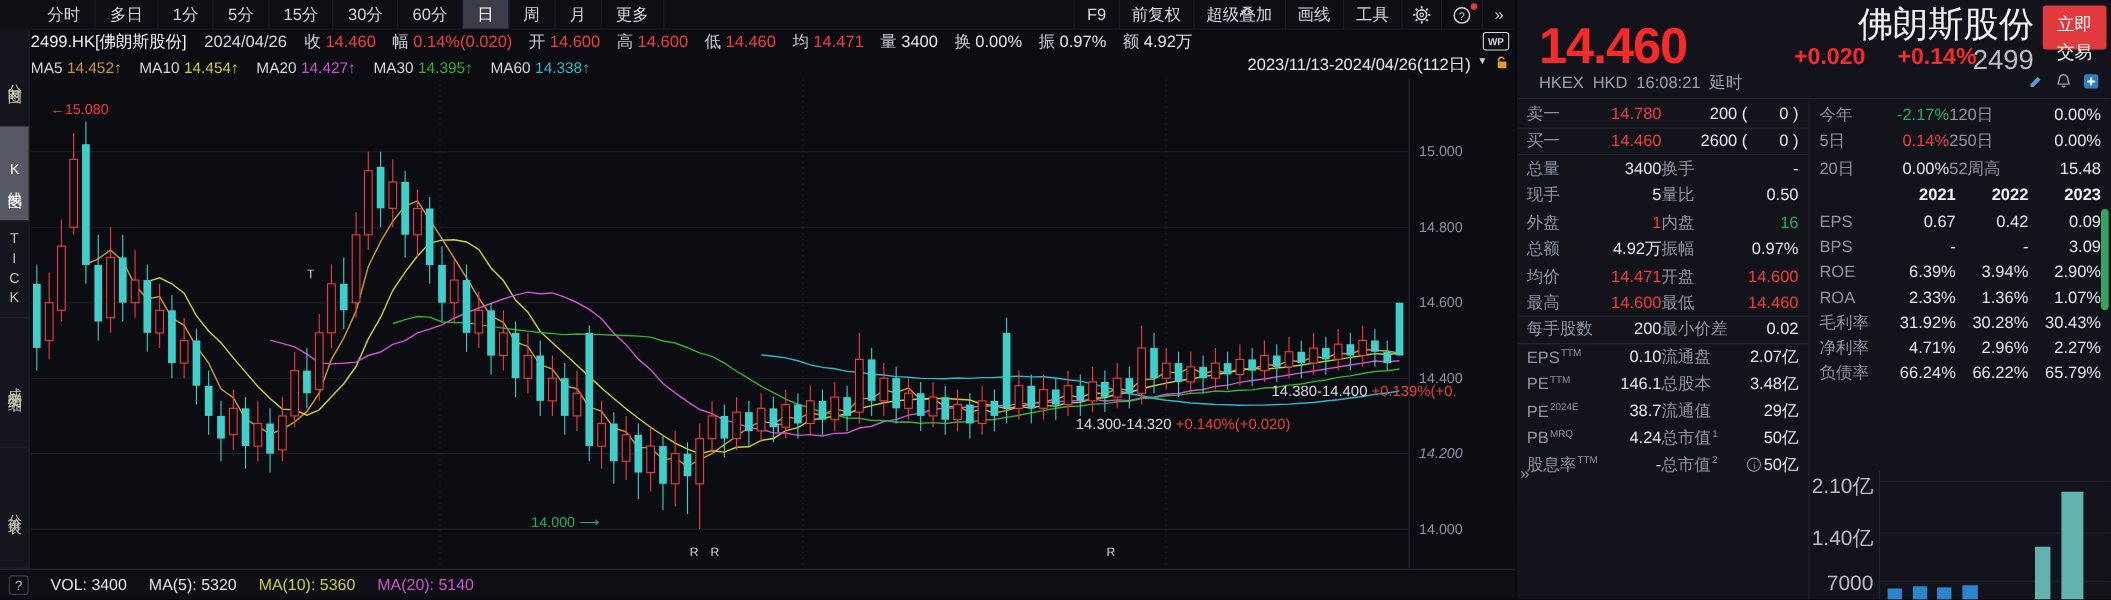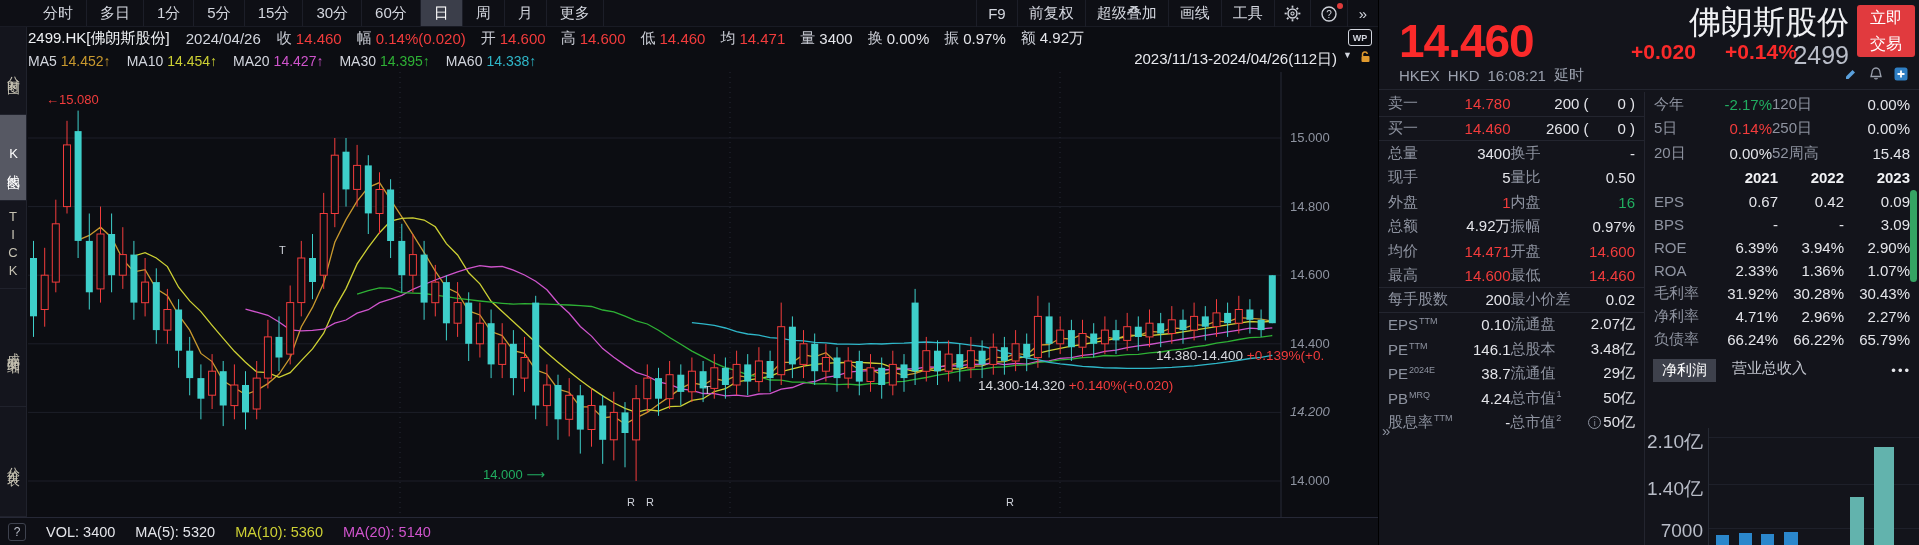--- a/index.html
+++ b/index.html
@@ -52,21 +52,21 @@
 .yellow{color:var(--yellow)} .magenta{color:var(--magenta)}
 .red{color:var(--red)} .green{color:var(--green)}
 
 .panel{position:absolute;left:1378px;top:0;width:541px;height:545px;background:var(--bg2);border-left:1px solid #000}
 .big-price{position:absolute;left:20px;top:14px;font-size:46px;font-weight:bold;color:var(--bigred);letter-spacing:-1px}
 .chg{position:absolute;top:40px;font-size:21px;font-weight:bold;color:var(--bigred)}
 .chg.abs{left:252px}.chg.pct{left:346px}
 .name-block{position:absolute;right:70px;top:4px;text-align:right;line-height:1.15}
 .name-block .nm{font-size:32px;color:#f0f1f4}
 .name-block .cd{font-size:25px;color:#b9bdc8}
-.trade-btn{position:absolute;right:4px;top:5px;width:58px;height:52px;background:#e13a3e;border-radius:3px;color:#fff;font-size:16px;text-align:center;line-height:1.6;cursor:pointer}
+.trade-btn{position:absolute;right:4px;top:5px;width:58px;height:40px;background:#e13a3e;border-radius:3px;color:#fff;font-size:16px;text-align:center;line-height:1.6;padding-top:5px;cursor:pointer}
 .hkex{position:absolute;left:20px;top:66px;display:flex;gap:8px;color:#9aa0ad;font-size:15px;align-items:center}
 .hd-icons{position:absolute;right:10px;top:66px;display:flex;gap:9px;align-items:center}
 .hd-sep{position:absolute;left:0;right:0;top:89px;height:1px;background:var(--line)}
 .qcol-left{position:absolute;left:0;top:92px;width:265px}
 .qcol-right{position:absolute;left:265px;top:92px;right:0;bottom:0;border-left:1px solid var(--line)}
 .qrow{display:grid;align-items:center;height:24.5px;font-size:15px;padding:0 9px}
 .qcol-left .qrow{grid-template-columns:76px 1fr 78px 1fr}
 .qcol-right .qrow{grid-template-columns:52px 1fr 72px 1fr}
 .qrow.sep{border-bottom:1px solid var(--line)}
 .qrow span.lbl{text-align:left;color:var(--lbl)}
@@ -686,27 +686,20 @@
             <span class="fv">2.96%</span>
             <span class="fv">2.27%</span>
           </div>
           <div class="frow">
             <span class="fl2">负债率</span>
             <span class="fv">66.24%</span>
             <span class="fv">66.22%</span>
             <span class="fv">65.79%</span>
           </div>
         </div>
-      <div class="ptabs">
-        <span id="ftabs" style="display:flex;gap:16px">
-            <span class="ptab2 active">净利润</span>
-            <span class="ptab2">营业总收入</span>
-          </span>
-        <span class="more-dots">•••</span>
-      </div>
       <div class="mini">
           <div class="mlabel" style="top: 9px;">2.10亿</div>
           <div class="mgrid" style="top: 17px;"></div>
           <div class="mlabel" style="top: 56px;">1.40亿</div>
           <div class="mgrid" style="top: 64px;"></div>
           <div class="mlabel" style="top: 100px;">7000万</div>
           <div class="mgrid" style="top: 108px;"></div>
           <div class="maxis"></div>
           <div class="mbar" style="left: 71px; width: 13px; height: 10px; background: rgb(43, 135, 204);"></div>
           <div class="mbar" style="left: 94px; width: 13px; height: 12px; background: rgb(43, 135, 204);"></div>

